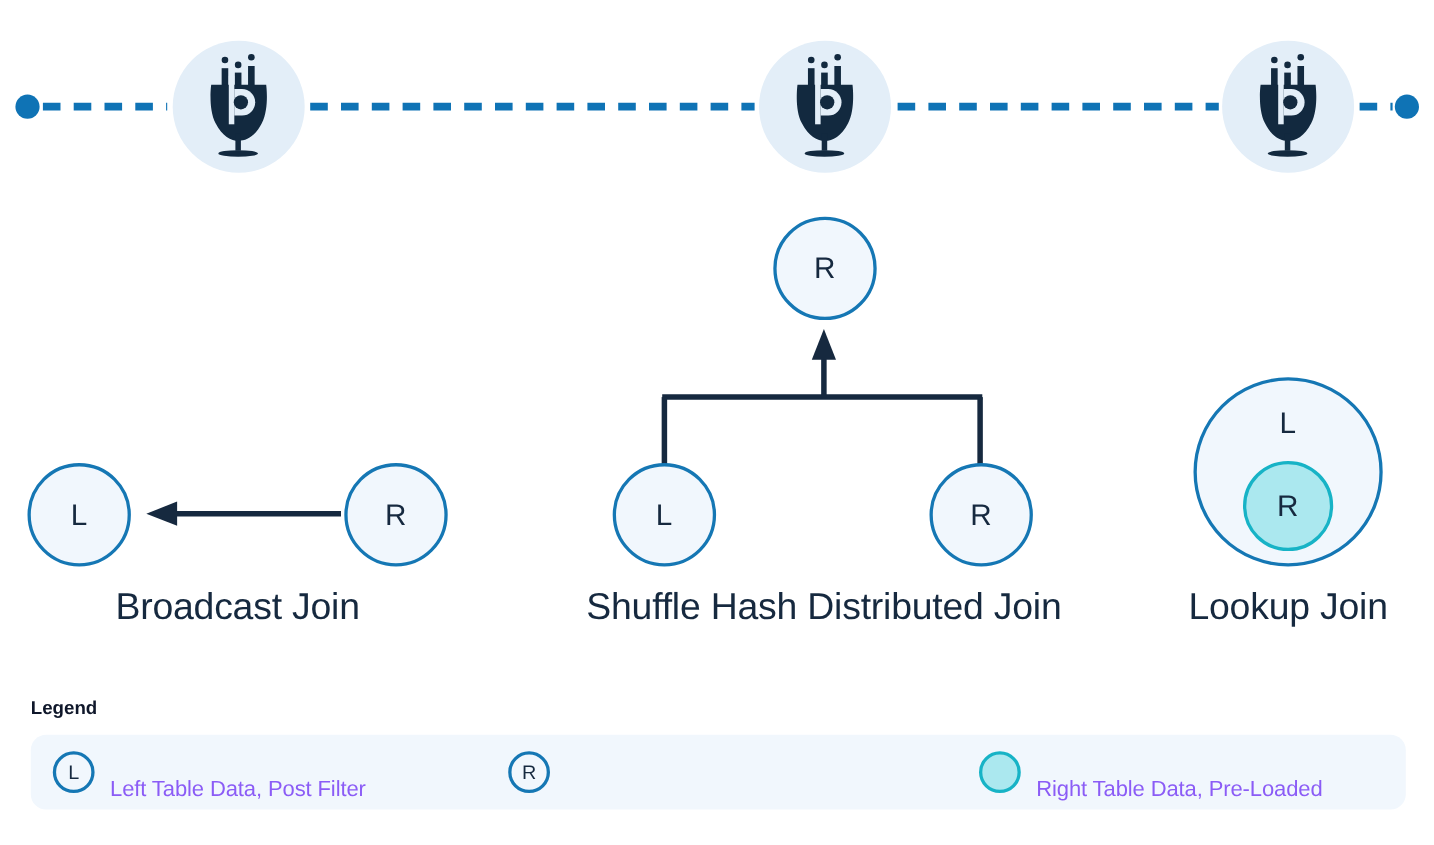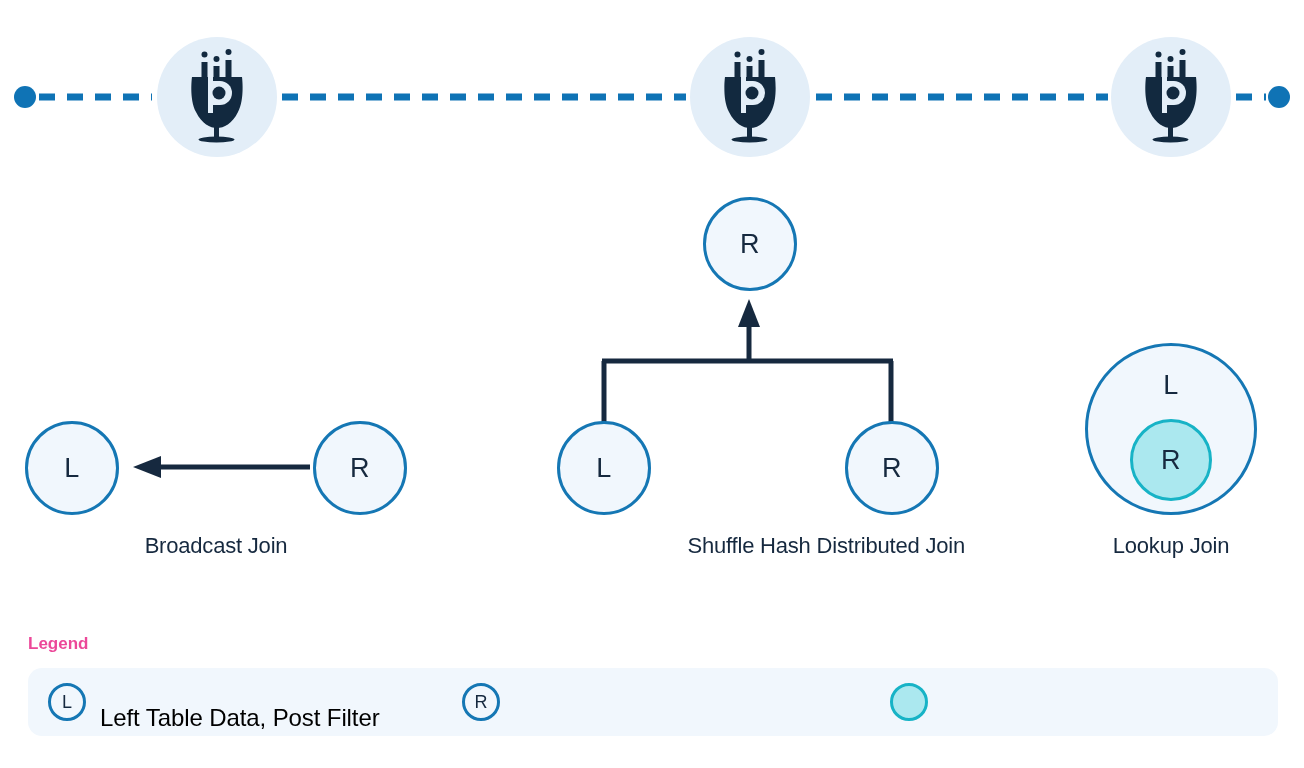--- a/index.html
+++ b/index.html
@@ -54,21 +54,21 @@
   }
   .node.cyan {
     background: #abe8ef;
     border-color: #17b3c6;
   }
 
   
   .caption {
     position: absolute;
     text-align: center;
-    font-size: 22px;
+    font-size: 34px;
     font-weight: 400;
     color: #16293f;
     white-space: nowrap;
     letter-spacing: -0.2px;
   }
 
   
   .connector-layer {
     position: absolute;
     left: 0; top: 0;
@@ -77,21 +77,21 @@
     pointer-events: none;
   }
 
   
   #legend-title {
     position: absolute;
     left: 28px;
     top: 634px;
     font-size: 17px;
     font-weight: bold;
-    color: #ec4899;
+    color: #0f172a;
   }
   #legend-box {
     position: absolute;
     left: 28px;
     top: 668px;
     width: 1250px;
     height: 68px;
     background: #f1f7fd;
     border-radius: 14px;
     box-sizing: border-box;
@@ -116,22 +116,22 @@
     color: #16293f;
     flex: 0 0 auto;
     background: transparent;
   }
   .legend-chip.cyan {
     background: #abe8ef;
     border-color: #17b3c6;
   }
   .legend-label {
     margin-left: 14px;
-    font-size: 24px;
-    color: #000000;
+    font-size: 20px;
+    color: #8b5cf6;
     white-space: nowrap;
     letter-spacing: -0.1px;
     margin-top: 32px;
   }
 </style>
 </head>
 <body>
 
 <div id="brand-rail">
 
@@ -274,15 +274,16 @@
   <div class="legend-item" style="left:434px;">
     <span class="legend-chip">
       <span>R</span>
     </span>
   </div>
 
   <div class="legend-item" style="left:862px;">
     <span class="legend-chip cyan">
       <span></span>
     </span>
+    <span class="legend-label">Right Table Data, Pre-Loaded</span>
   </div>
 
 </div>
 
 </body></html>

